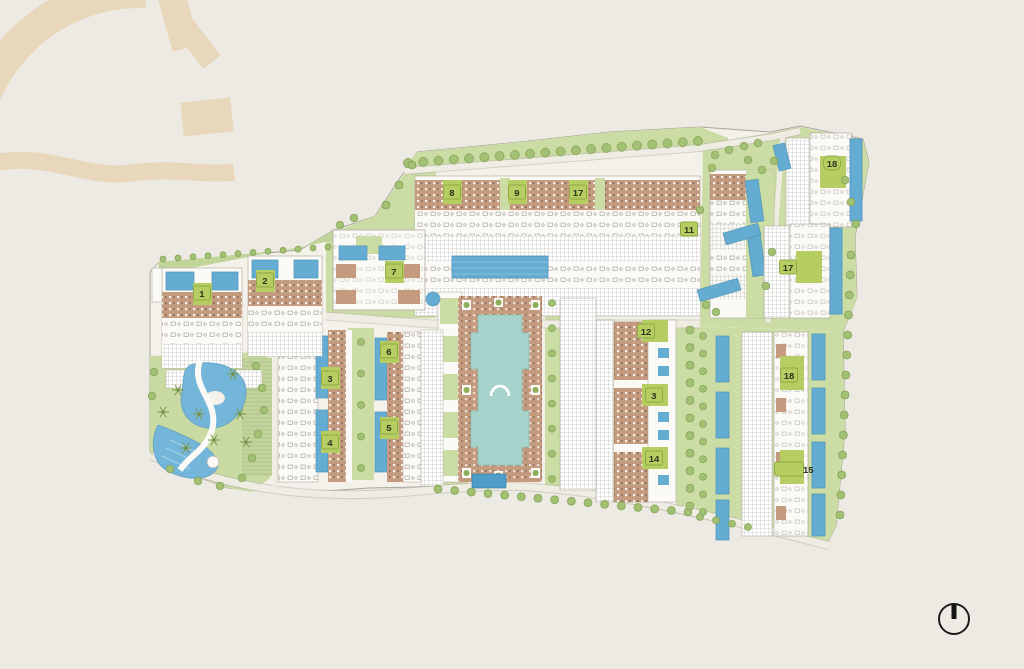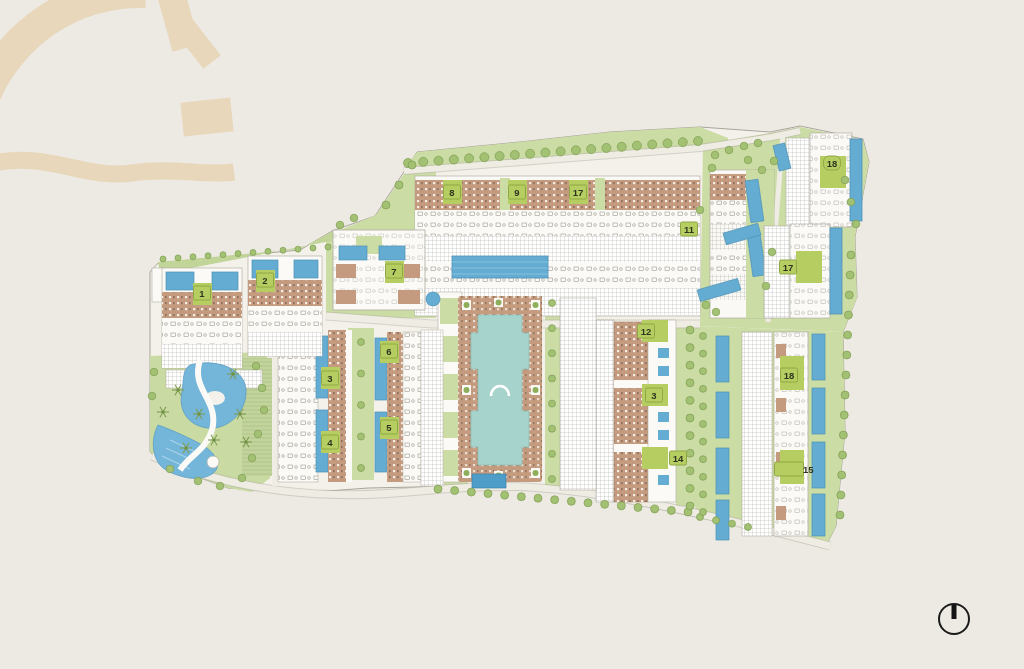--- a/index.html
+++ b/index.html
@@ -504,21 +504,21 @@
       <div class="bmarker" style="left: 330px; top: 442px;">4</div>
       <div class="bmarker" style="left: 389px; top: 427px;">5</div>
       <div class="bmarker" style="left: 389px; top: 351px;">6</div>
       <div class="bmarker" style="left: 394px; top: 271px;">7</div>
       <div class="bmarker" style="left: 452px; top: 192px;">8</div>
       <div class="bmarker" style="left: 517px; top: 192px;">9</div>
       <div class="bmarker" style="left: 578px; top: 192px;">17</div>
       <div class="bmarker" style="left: 689px; top: 229px;">11</div>
       <div class="bmarker" style="left: 646px; top: 331px;">12</div>
       <div class="bmarker" style="left: 654px; top: 395px;">3</div>
-      <div class="bmarker" style="left: 654px; top: 458px; margin-left: 24px;">14</div>
+      <div class="bmarker" style="left: 654px; top: 458px;">14</div>
       <div class="bmarker" style="left: 789px; top: 469px; padding-left: 28px;">15</div>
       <div class="bmarker" style="left: 789px; top: 375px;">18</div>
       <div class="bmarker" style="left: 788px; top: 267px;">17</div>
       <div class="bmarker" style="left: 832px; top: 163px; border-radius: 6px;">18</div>
     </div>
 
 <div class="compass">
   <div class="needle"></div>
 </div>
 

